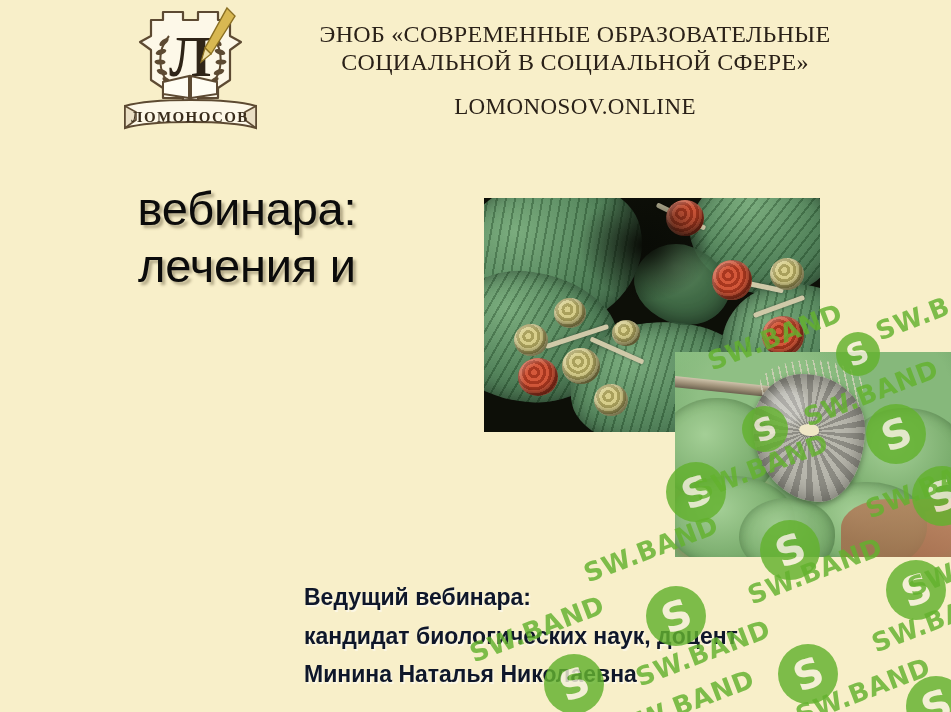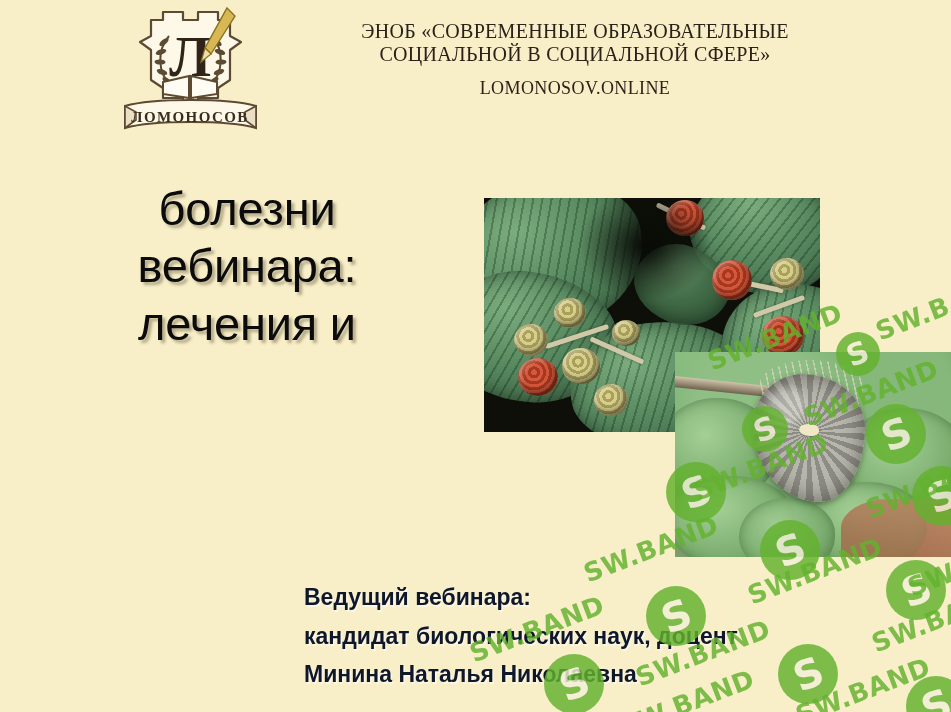--- a/index.html
+++ b/index.html
@@ -44,28 +44,28 @@
     position: absolute;
     left: 255px;
     top: 20px;
     width: 640px;
     text-align: center;
     font-family: "Liberation Serif", serif;
     color: #2a2118;
     line-height: 1.17;
   }
   .header-line1, .header-line2 {
-    font-size: 20px;
+    font-size: 24px;
     letter-spacing: 0.3px;
     white-space: nowrap;
   }
   .header-line3 {
-    font-size: 18px;
+    font-size: 23px;
     letter-spacing: 0.4px;
-    margin-top: 11px;
+    margin-top: 18px;
   }
 
   
   .title {
     position: absolute;
     left: 22px;
     top: 180px;
     width: 450px;
     text-align: center;
     font-size: 47px;
@@ -301,21 +301,20 @@
     </div>
 
     <div class="header-text">
       <div class="header-line1">ЭНОБ «СОВРЕМЕННЫЕ ОБРАЗОВАТЕЛЬНЫЕ</div>
       <div class="header-line2">СОЦИАЛЬНОЙ В СОЦИАЛЬНОЙ СФЕРЕ»</div>
       <div class="header-line3">LOMONOSOV.ONLINE</div>
     </div>
   </div>
 
   <div class="title">
-    <div>болезни</div>
     <div>вебинара:</div>
     <div>лечения и</div>
   </div>
 
   <div class="photo-caption">ция</div>
 
   <div class="photo photo-raspberry">
 
     <div class="rb-leaf veiny" style="left:-30px;  top:-18px; width:190px; height:150px; transform:rotate(-12deg);"></div>
     <div class="rb-leaf veiny" style="left:-42px;  top:74px;  width:175px; height:130px; transform:rotate(8deg);"></div>

